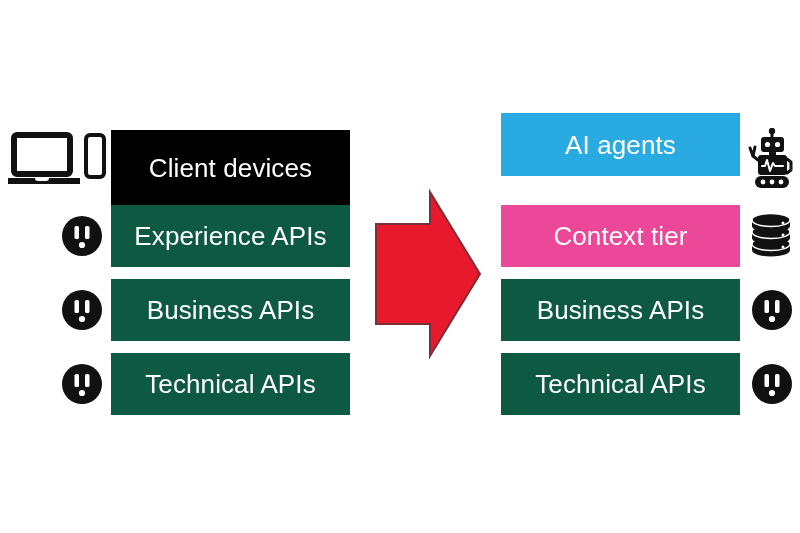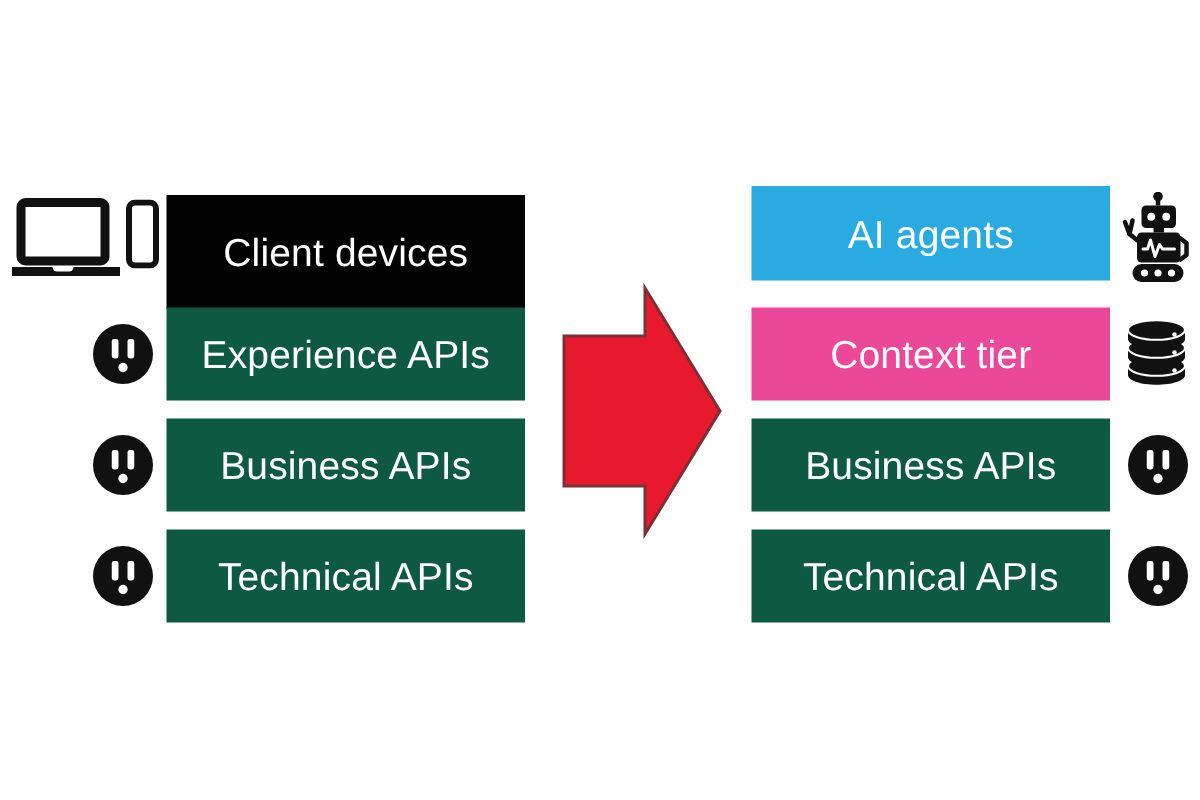--- a/index.html
+++ b/index.html
@@ -114,21 +114,21 @@
   <div class="bar" style="left:111px; top:353px; width:239px; height:62px; background:#0d5942;">
     <span class="bar-label">Technical APIs</span>
   </div>
 
   <div class="arrow-wrap" style="left:372px; top:188px; width:112px; height:172px;">
     <svg width="112" height="172" viewBox="0 0 112 172" aria-hidden="true">
       <polygon points="4,36 58,36 58,4 108,86 58,168 58,136 4,136" fill="#e8192c" stroke="#7a3036" stroke-width="2" stroke-linejoin="miter"></polygon>
     </svg>
   </div>
 
-  <div class="bar" style="left:501px; top:124px; width:239px; height:63px; background:#29abe2;">
+  <div class="bar" style="left:501px; top:113px; width:239px; height:63px; background:#29abe2;">
     <span class="bar-label">AI agents</span>
   </div>
 
   <div class="icon-slot" style="left:744px; top:126px; width:52px; height:66px;">
     <span>
       <svg width="50" height="62" viewBox="0 0 50 62" aria-hidden="true">
 
         <line x1="27" y1="2" x2="27" y2="9" stroke="#111111" stroke-width="3"></line>
         <circle cx="27" cy="3" r="3.2" fill="#111111"></circle>
 

